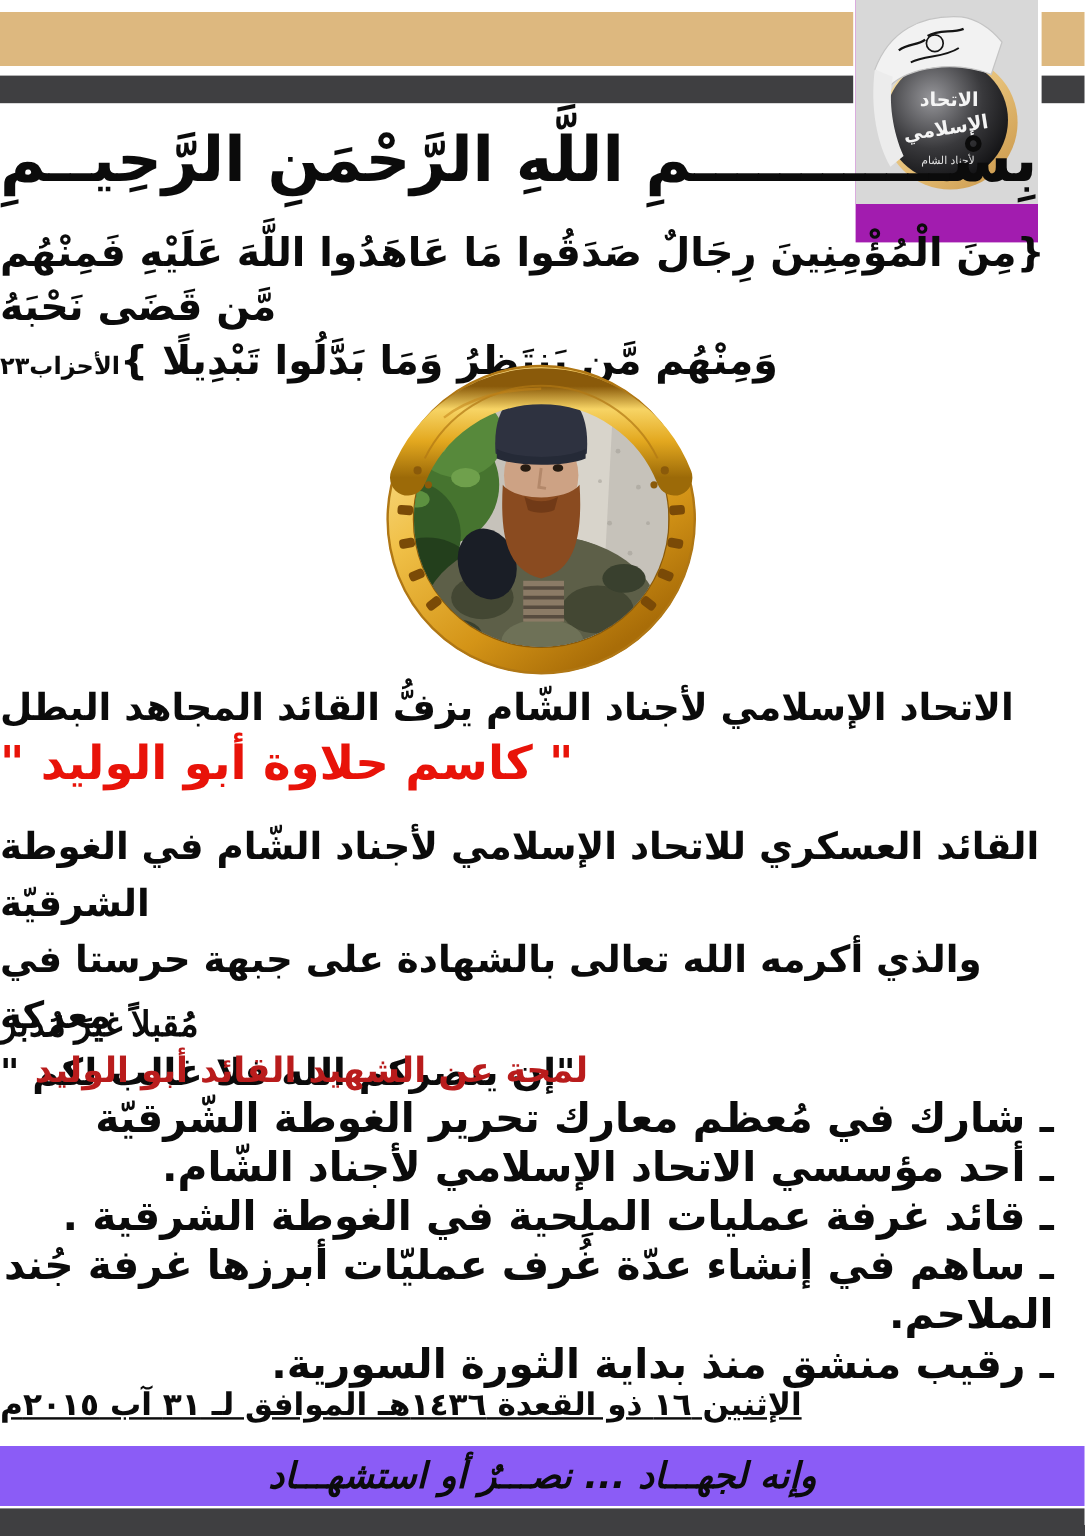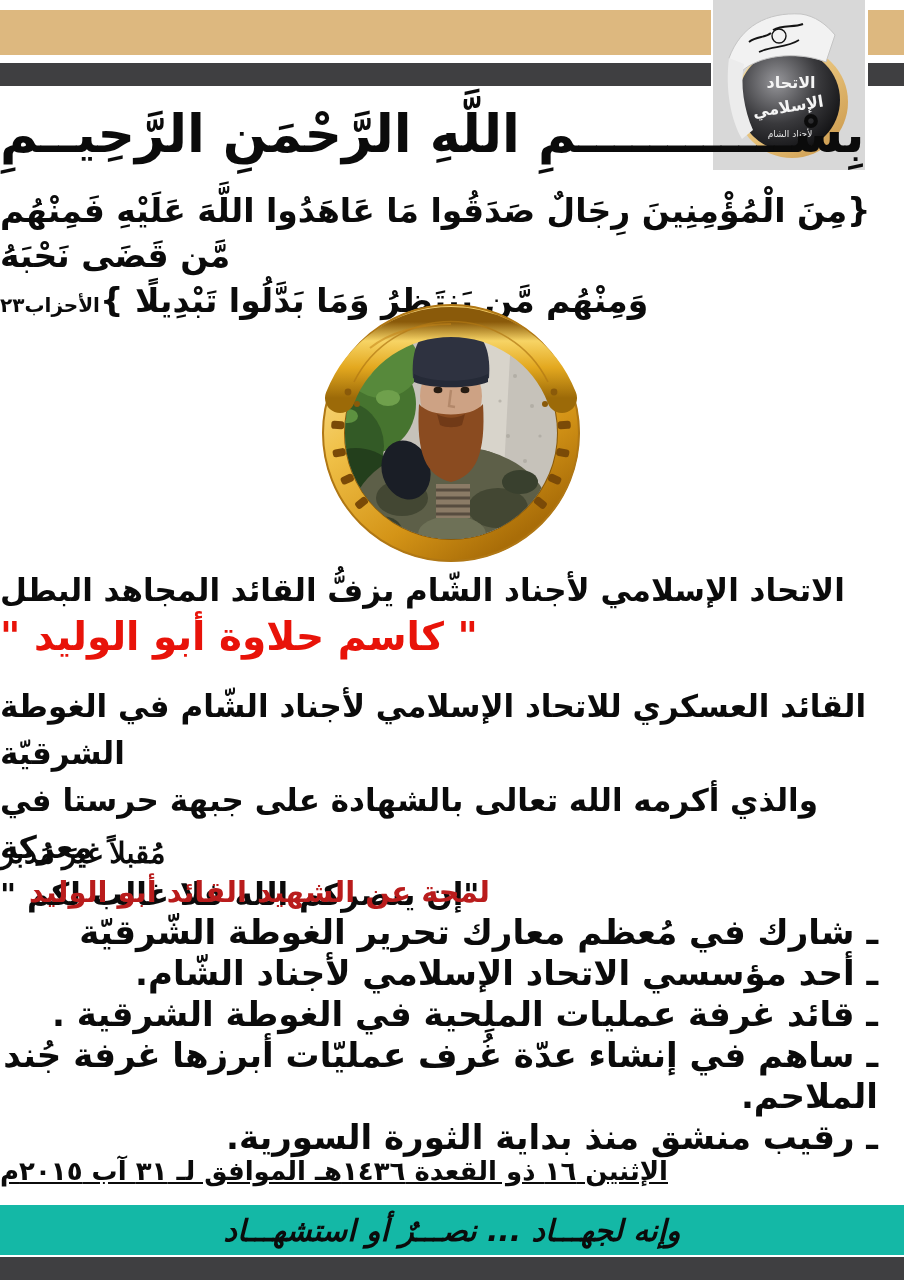--- a/index.html
+++ b/index.html
@@ -4,36 +4,36 @@
 <style>
   html,body{margin:0;padding:0;background:#ffffff;}
   .page{position:relative;width:904px;height:1280px;background:#ffffff;overflow:hidden;
         font-family:"DejaVu Sans",sans-serif;color:#0b0b0b;}
   .abs{position:absolute;}
   
   .bar-tan{background:#ddb87f;height:45px;top:10px;}
   .bar-dark{background:#3f3f41;height:23px;top:63px;}
   .seg-left{left:0;width:711px;}
   .seg-right{left:868px;width:36px;}
-  .logo-panel{left:713px;top:0;width:152px;height:170px;background:#a21caf;}
+  .logo-panel{left:713px;top:0;width:152px;height:202px;background:#a21caf;}
   
   .rtl{direction:rtl;unicode-bidi:embed;}
   .center{left:0;width:100%;text-align:left;}
   .bismillah{top:104px;font-size:52px;font-weight:700;letter-spacing:-1px;}
   .verse{top:188px;font-size:33px;font-weight:800;line-height:45px;}
   .verse .ref{font-size:20px;font-weight:800;}
   .title-line{top:572px;font-size:31px;font-weight:800;}
   .martyr-name{top:614px;font-size:39px;font-weight:800;color:#e81309;}
   .para{top:683px;font-size:31px;font-weight:800;line-height:47px;}
   .muqbilan{top:836px;font-size:29px;font-weight:800;font-family:Liberation Serif, serif;}
   .lamha{top:875px;font-size:29px;font-weight:800;color:#b91c1c;padding-left:29px;}
   .bullets{top:912px;left:0;width:904px;box-sizing:border-box;padding-right:26px;
            text-align:right;font-size:34px;font-weight:800;line-height:41px;}
   .date-line{top:1156px;font-size:26px;font-weight:800;text-decoration:underline;}
-  .footer-banner{top:1205px;left:0;width:904px;height:50px;background:#14b8a6;
+  .footer-banner{top:1205px;left:0;width:904px;height:50px;background:#8b5cf6;
                  display:flex;align-items:center;justify-content:center;
                  font-size:30px;font-weight:800;font-style:italic;}
   .footer-dark{top:1257px;left:0;width:904px;height:23px;background:#3f3f41;}
   .portrait-wrap{left:310px;top:286px;width:282px;height:286px;}
   svg text{font-family:"DejaVu Sans",sans-serif;}
 </style>
 </head>
 <body>
 
 <div class="page">

